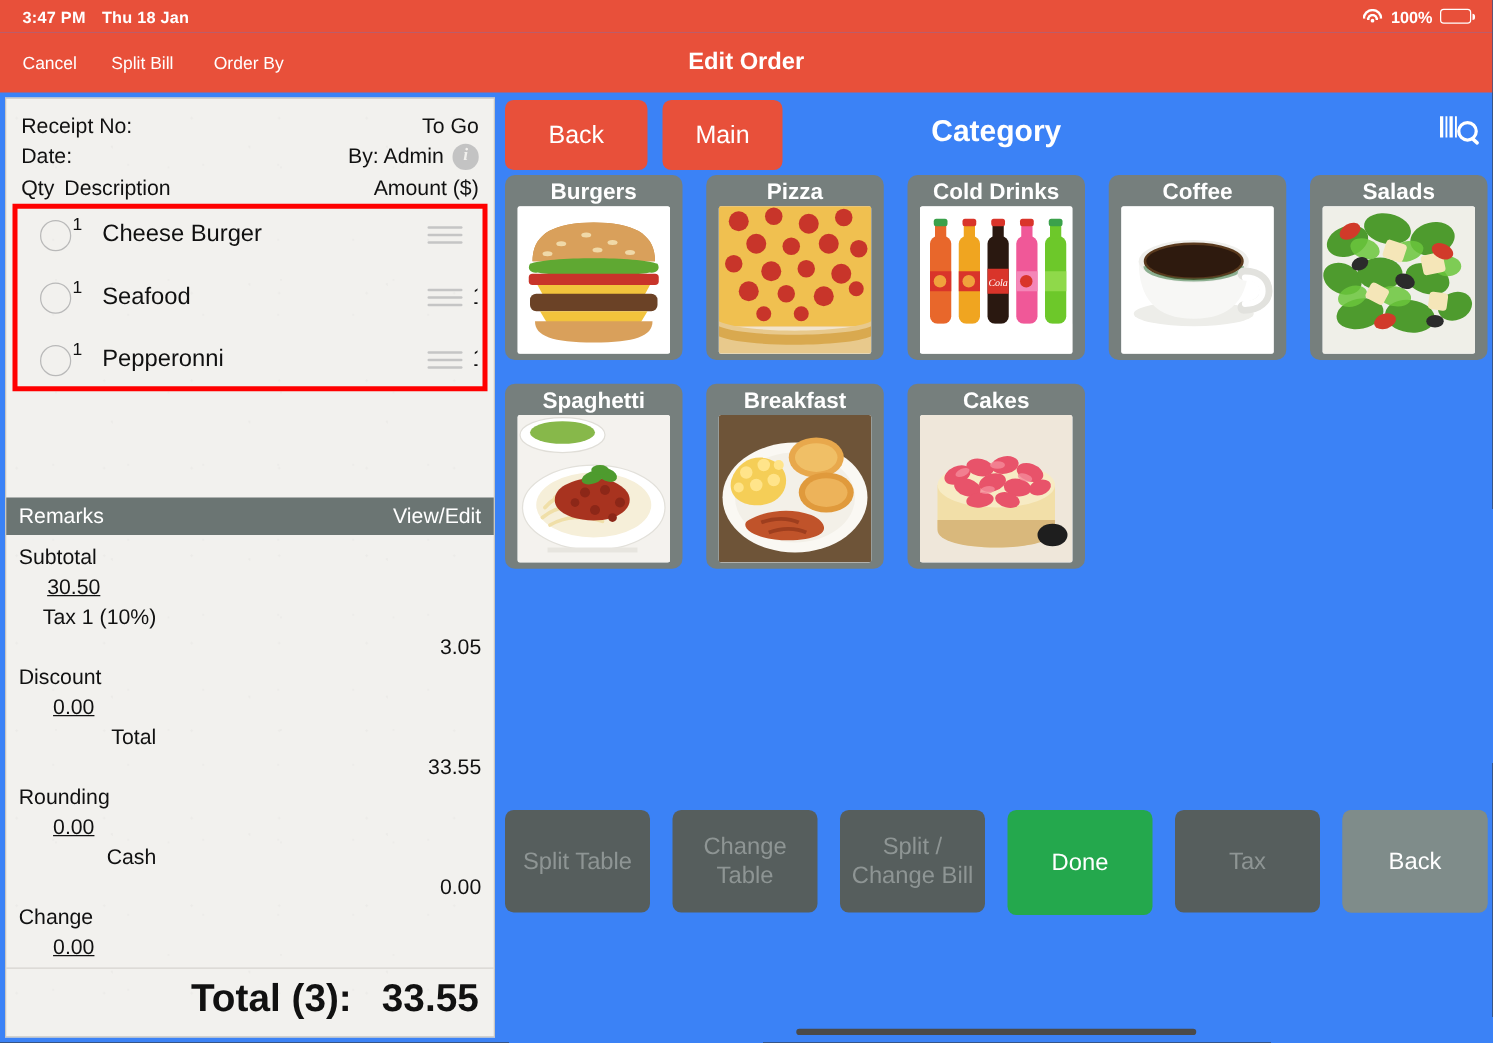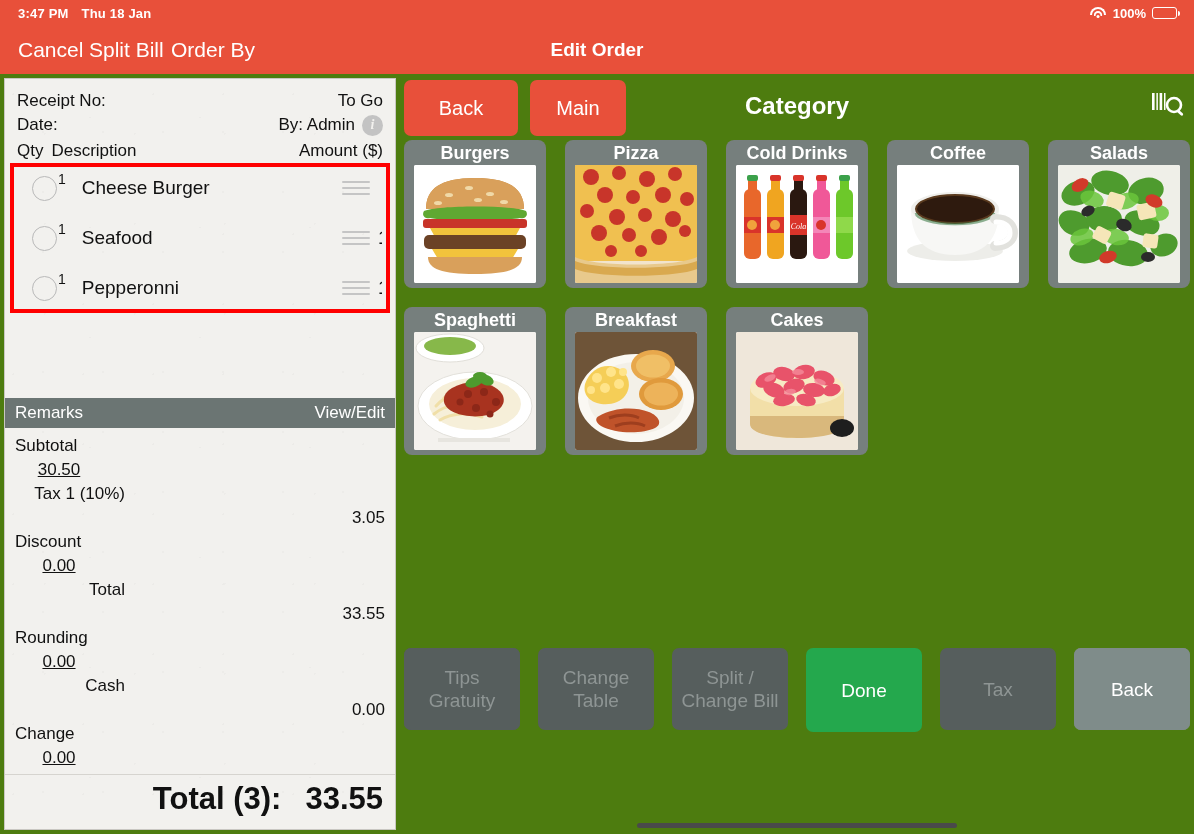--- a/index.html
+++ b/index.html
@@ -2,21 +2,21 @@
 <html><head>
 <meta charset="utf-8">
 <style>
   * { box-sizing: border-box; margin: 0; padding: 0; }
   html, body {
     width: 1194px; height: 834px;
     background: #333333;
     font-family: "Liberation Sans", sans-serif;
     overflow: hidden;
   }
-  #app { position: relative; width: 1194px; height: 834px; background: #4d7c0f; }
+  #app { position: relative; width: 1194px; height: 834px; background: #3b82f6; }
 
   
   .statusbar {
     position: absolute; left: 0; top: 0; width: 1194px; height: 26px;
     background: #E8503A; color: #ffffff;
     display: flex; align-items: center;
     font-size: 13px; font-weight: bold;
   }
   .sb-time { margin-left: 18px; letter-spacing: .2px; }
   .sb-date { margin-left: 13px; letter-spacing: .2px; }
@@ -34,21 +34,21 @@
   .batt-fill { height: 100%; background: #fff; border-radius: 1px; }
   .batt-cap { width: 2px; height: 5px; background: #fff; border-radius: 0 2px 2px 0; margin-left: 1px; }
 
   
   .navbar {
     position: absolute; left: 0; top: 26px; width: 1194px; height: 48px;
     background: #E8503A; color: #fff;
   }
   .nav-btn {
     position: absolute; top: 50%; transform: translateY(-50%);
-    font-size: 21px; color: #fff; cursor: pointer; white-space: nowrap;
+    font-size: 14px; color: #fff; cursor: pointer; white-space: nowrap;
   }
   .nav-cancel { left: 18px; }
   .nav-split  { left: 89px; }
   .nav-orderby{ left: 171px; }
   .nav-title {
     position: absolute; left: 0; right: 0; top: 50%; transform: translateY(-50%);
     text-align: center; font-size: 19px; font-weight: bold;
   }
 
   
@@ -605,20 +605,19 @@
 
     </div>
 
     <div class="actions">
       <div class="abtn disabled b-splittable">Split Table</div>
       <div class="abtn disabled b-changetable">Change<br>Table</div>
       <div class="abtn disabled b-splitbill">Split /<br>Change Bill</div>
       <div class="abtn done b-done">Done</div>
       <div class="abtn disabled b-tax">Tax</div>
       <div class="abtn active b-opendrawer">Open<br>Drawer</div>
-      <div class="abtn disabled b-tips">Tips<br>Gratuity</div>
       <div class="abtn active b-back2">Back</div>
     </div>
 
     <div class="home-indicator"></div>
   </div>
 
 </div>
 
 </body></html>

